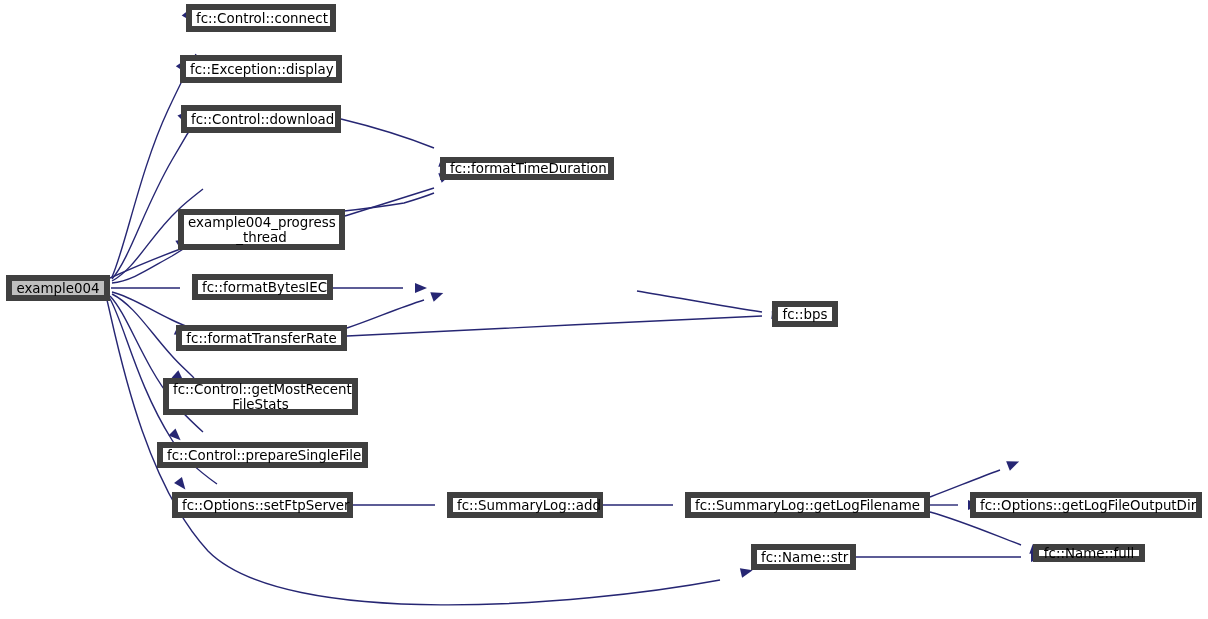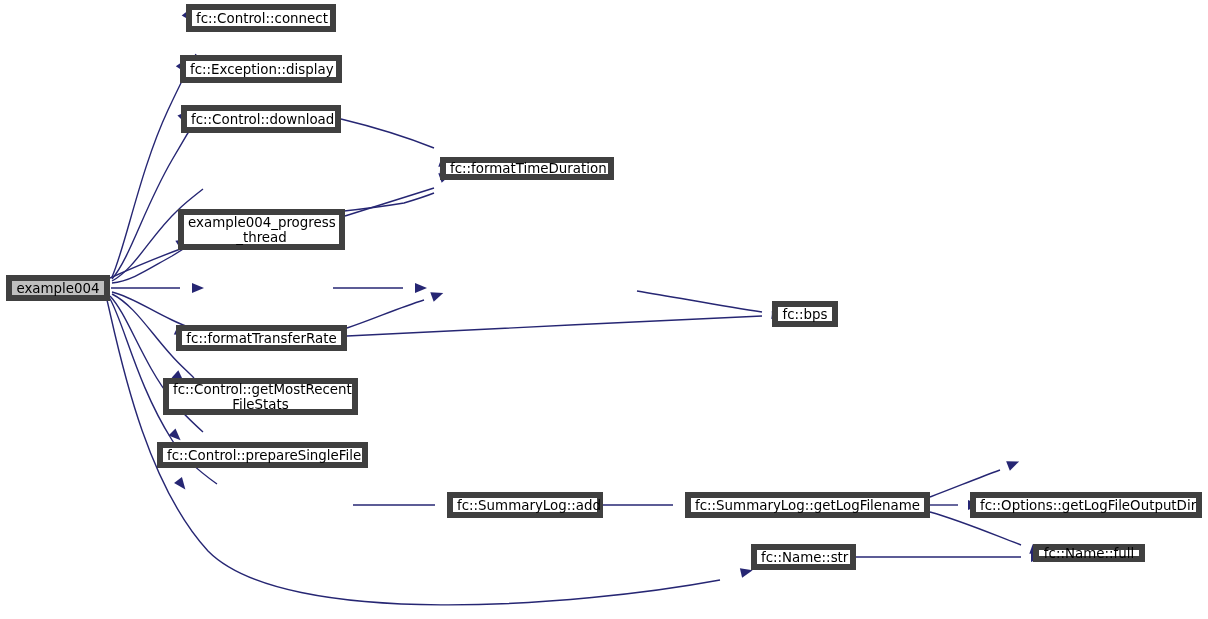--- a/index.html
+++ b/index.html
@@ -100,23 +100,25 @@
       <path d="M856,557 C908,557 972,557 1021,557" fill="none" stroke="#262673" stroke-width="1.4"></path>
       <polygon points="0,-5 12,0 0,5" fill="#262673" transform="translate(1031,557) rotate(0)"></polygon>
     </svg>
 <div class="node root" style="left: 6px; top: 275px; width: 104px; height: 26px; border-color: rgb(64, 64, 64); background: rgb(191, 191, 191); color: rgb(0, 0, 0);"><span class="node-label">example004</span></div>
     <div class="node" style="left: 186px; top: 4px; width: 150px; height: 28px; border-color: rgb(64, 64, 64); background: rgb(255, 255, 255); color: rgb(0, 0, 0);"><span class="node-label">fc::Control::connect</span></div>
     <div class="node" style="left: 180px; top: 55px; width: 162px; height: 28px; border-color: rgb(64, 64, 64); background: rgb(255, 255, 255); color: rgb(0, 0, 0);"><span class="node-label">fc::Exception::display</span></div>
     <div class="node" style="left: 181px; top: 105px; width: 160px; height: 28px; border-color: rgb(64, 64, 64); background: rgb(255, 255, 255); color: rgb(0, 0, 0);"><span class="node-label">fc::Control::download</span></div>
     <div class="node" style="left: 440px; top: 157px; width: 174px; height: 23px; border-color: rgb(64, 64, 64); background: rgb(255, 255, 255); color: rgb(0, 0, 0);"><span class="node-label">fc::formatTimeDuration</span></div>
     <div class="node" style="left: 178px; top: 209px; width: 167px; height: 41px; border-color: rgb(64, 64, 64); background: rgb(255, 255, 255); color: rgb(0, 0, 0);"><span class="node-label">example004_progress
 _thread</span></div>
+    <div class="node" style="left: 192px; top: 274px; width: 141px; height: 26px; border-color: rgb(64, 64, 64); background: rgb(255, 255, 255); color: rgb(0, 0, 0);"><span class="node-label">fc::formatBytesIEC</span></div>
     <div class="node" style="left: 772px; top: 301px; width: 66px; height: 26px; border-color: rgb(64, 64, 64); background: rgb(255, 255, 255); color: rgb(0, 0, 0);"><span class="node-label">fc::bps</span></div>
     <div class="node" style="left: 176px; top: 325px; width: 171px; height: 26px; border-color: rgb(64, 64, 64); background: rgb(255, 255, 255); color: rgb(0, 0, 0);"><span class="node-label">fc::formatTransferRate</span></div>
     <div class="node" style="left: 163px; top: 378px; width: 195px; height: 37px; border-color: rgb(64, 64, 64); background: rgb(255, 255, 255); color: rgb(0, 0, 0);"><span class="node-label">fc::Control::getMostRecent
 FileStats</span></div>
     <div class="node" style="left: 157px; top: 442px; width: 211px; height: 26px; border-color: rgb(64, 64, 64); background: rgb(255, 255, 255); color: rgb(0, 0, 0);"><span class="node-label">fc::Control::prepareSingleFile</span></div>
+    <div class="node" style="left: 172px; top: 492px; width: 181px; height: 26px; border-color: rgb(64, 64, 64); background: rgb(255, 255, 255); color: rgb(0, 0, 0);"><span class="node-label">fc::Options::setFtpServer</span></div>
     <div class="node" style="left: 447px; top: 492px; width: 156px; height: 26px; border-color: rgb(64, 64, 64); background: rgb(255, 255, 255); color: rgb(0, 0, 0);"><span class="node-label">fc::SummaryLog::add</span></div>
     <div class="node" style="left: 685px; top: 492px; width: 245px; height: 26px; border-color: rgb(64, 64, 64); background: rgb(255, 255, 255); color: rgb(0, 0, 0);"><span class="node-label">fc::SummaryLog::getLogFilename</span></div>
     <div class="node" style="left: 970px; top: 492px; width: 232px; height: 26px; border-color: rgb(64, 64, 64); background: rgb(255, 255, 255); color: rgb(0, 0, 0);"><span class="node-label">fc::Options::getLogFileOutputDir</span></div>
     <div class="node" style="left: 751px; top: 544px; width: 105px; height: 26px; border-color: rgb(64, 64, 64); background: rgb(255, 255, 255); color: rgb(0, 0, 0);"><span class="node-label">fc::Name::str</span></div>
     <div class="node" style="left: 1033px; top: 544px; width: 112px; height: 18px; border-color: rgb(64, 64, 64); background: rgb(255, 255, 255); color: rgb(0, 0, 0);"><span class="node-label">fc::Name::full</span></div>
   </div>
 
 </body></html>

